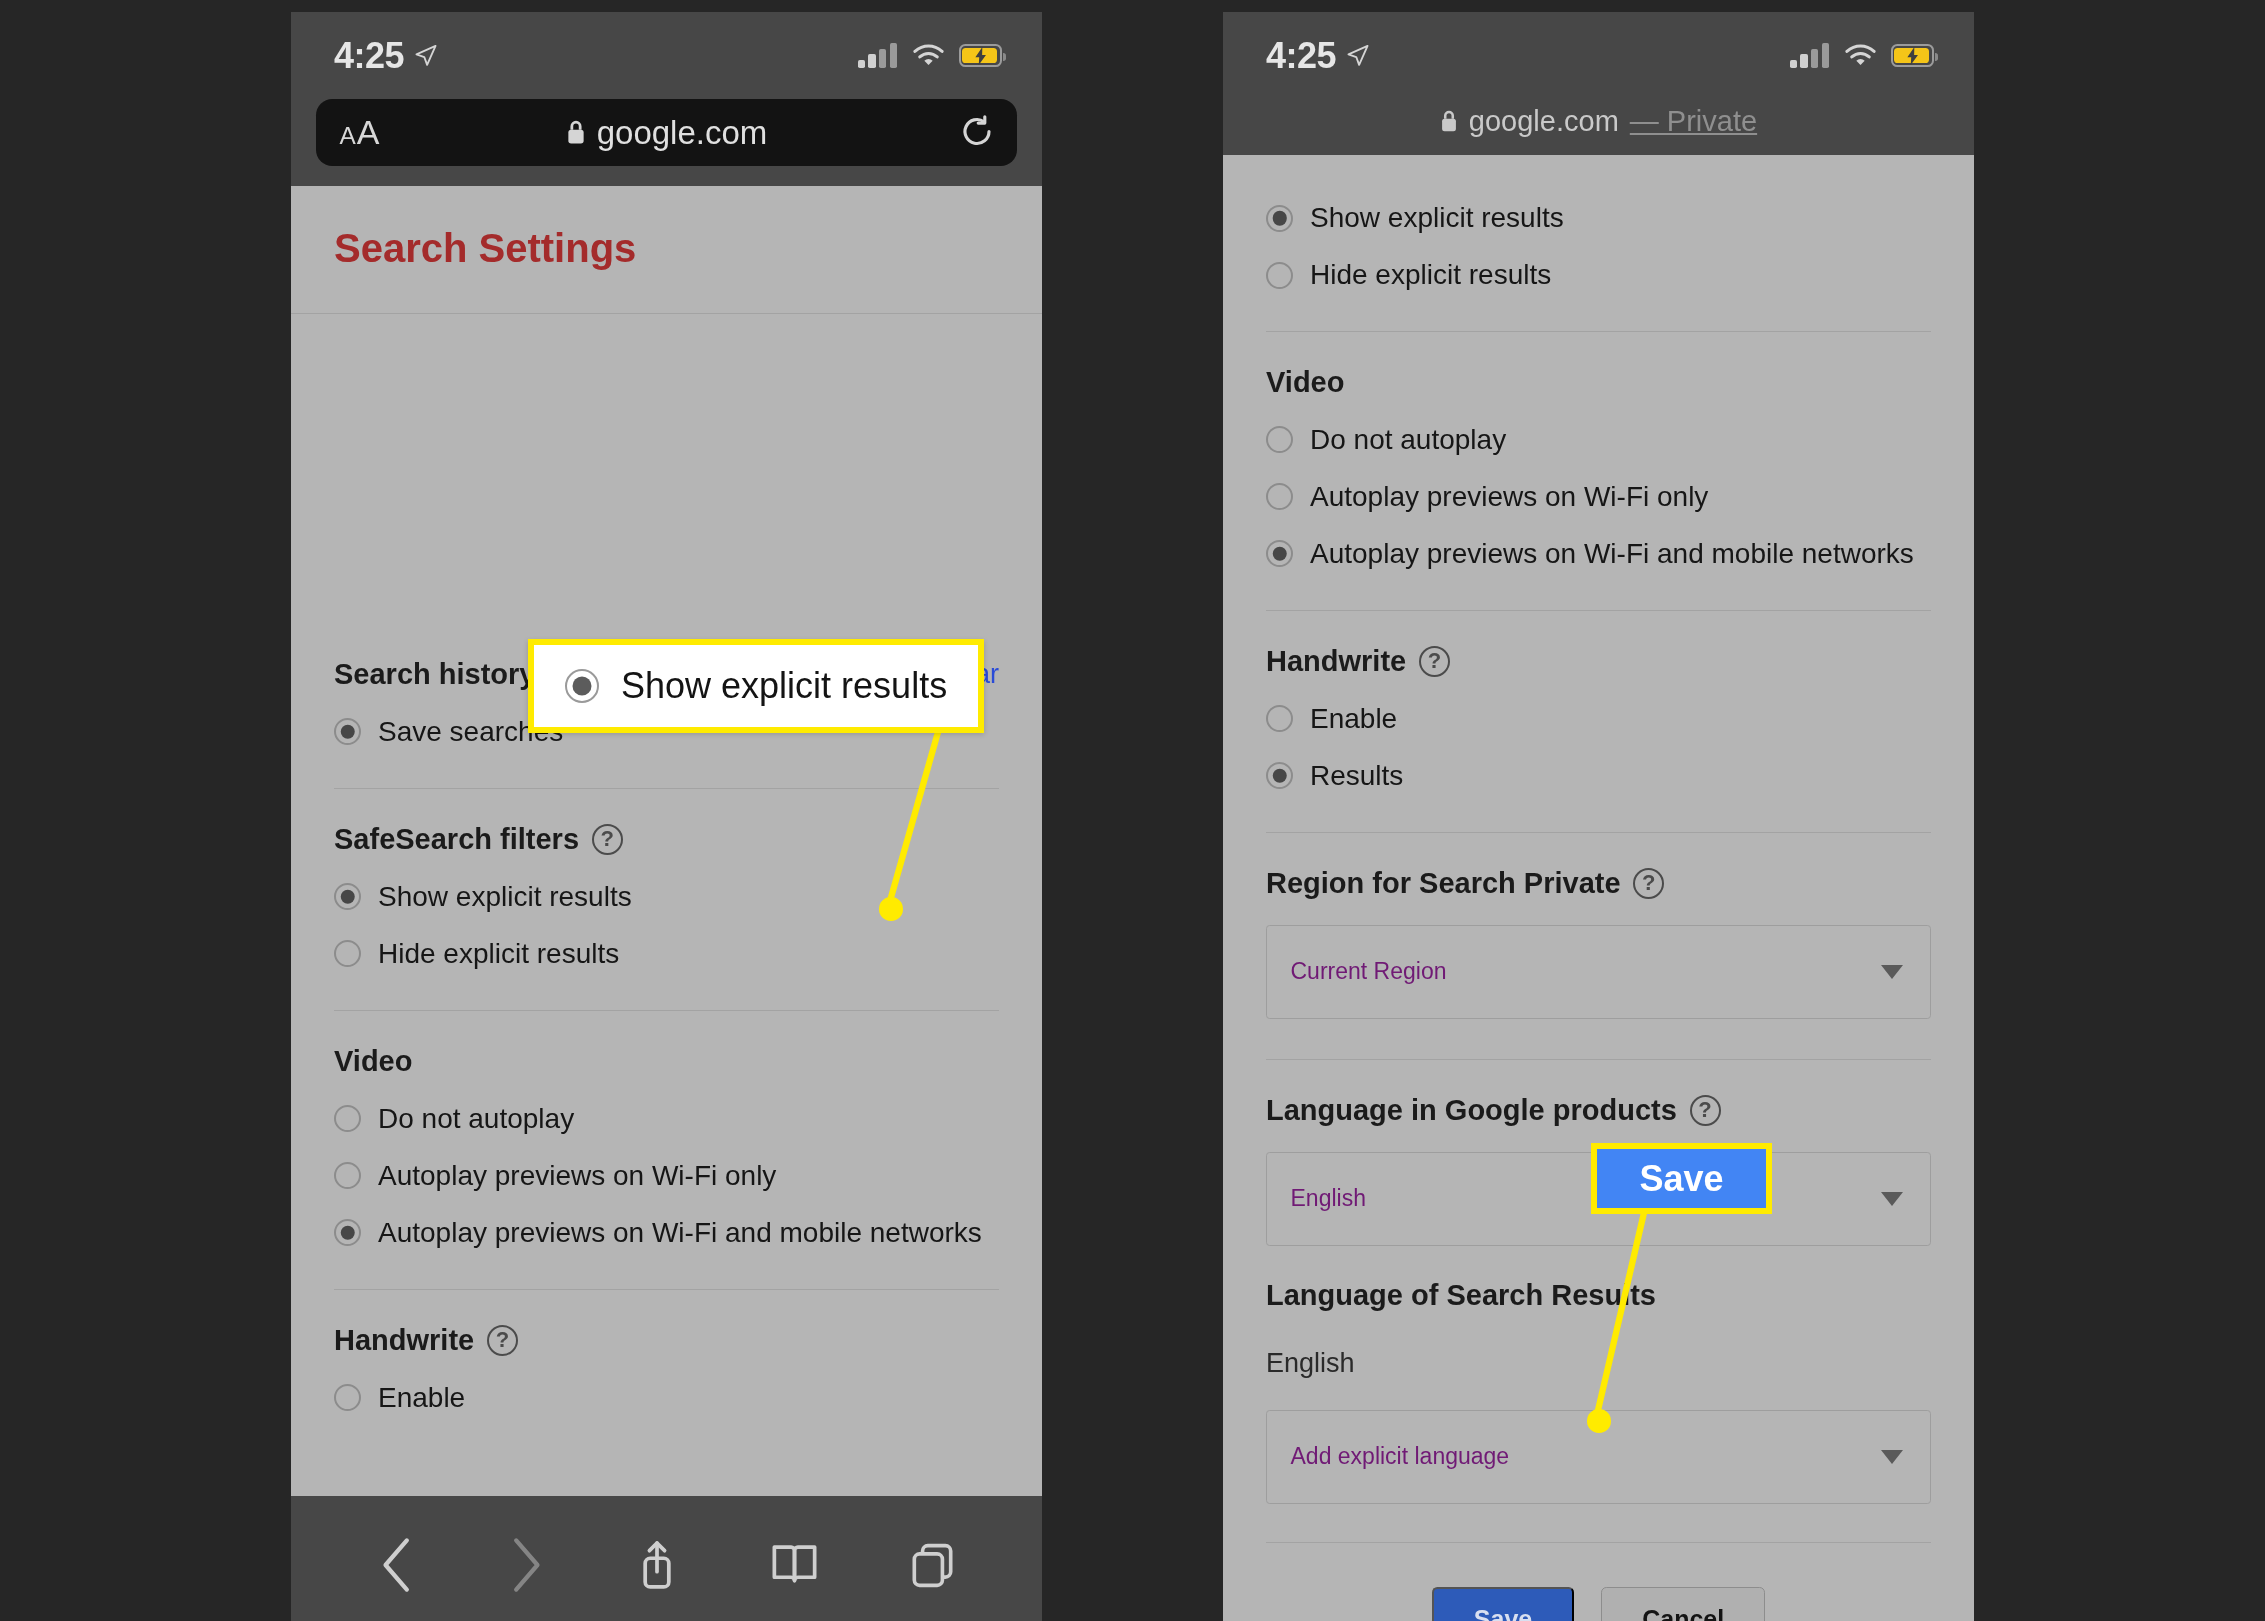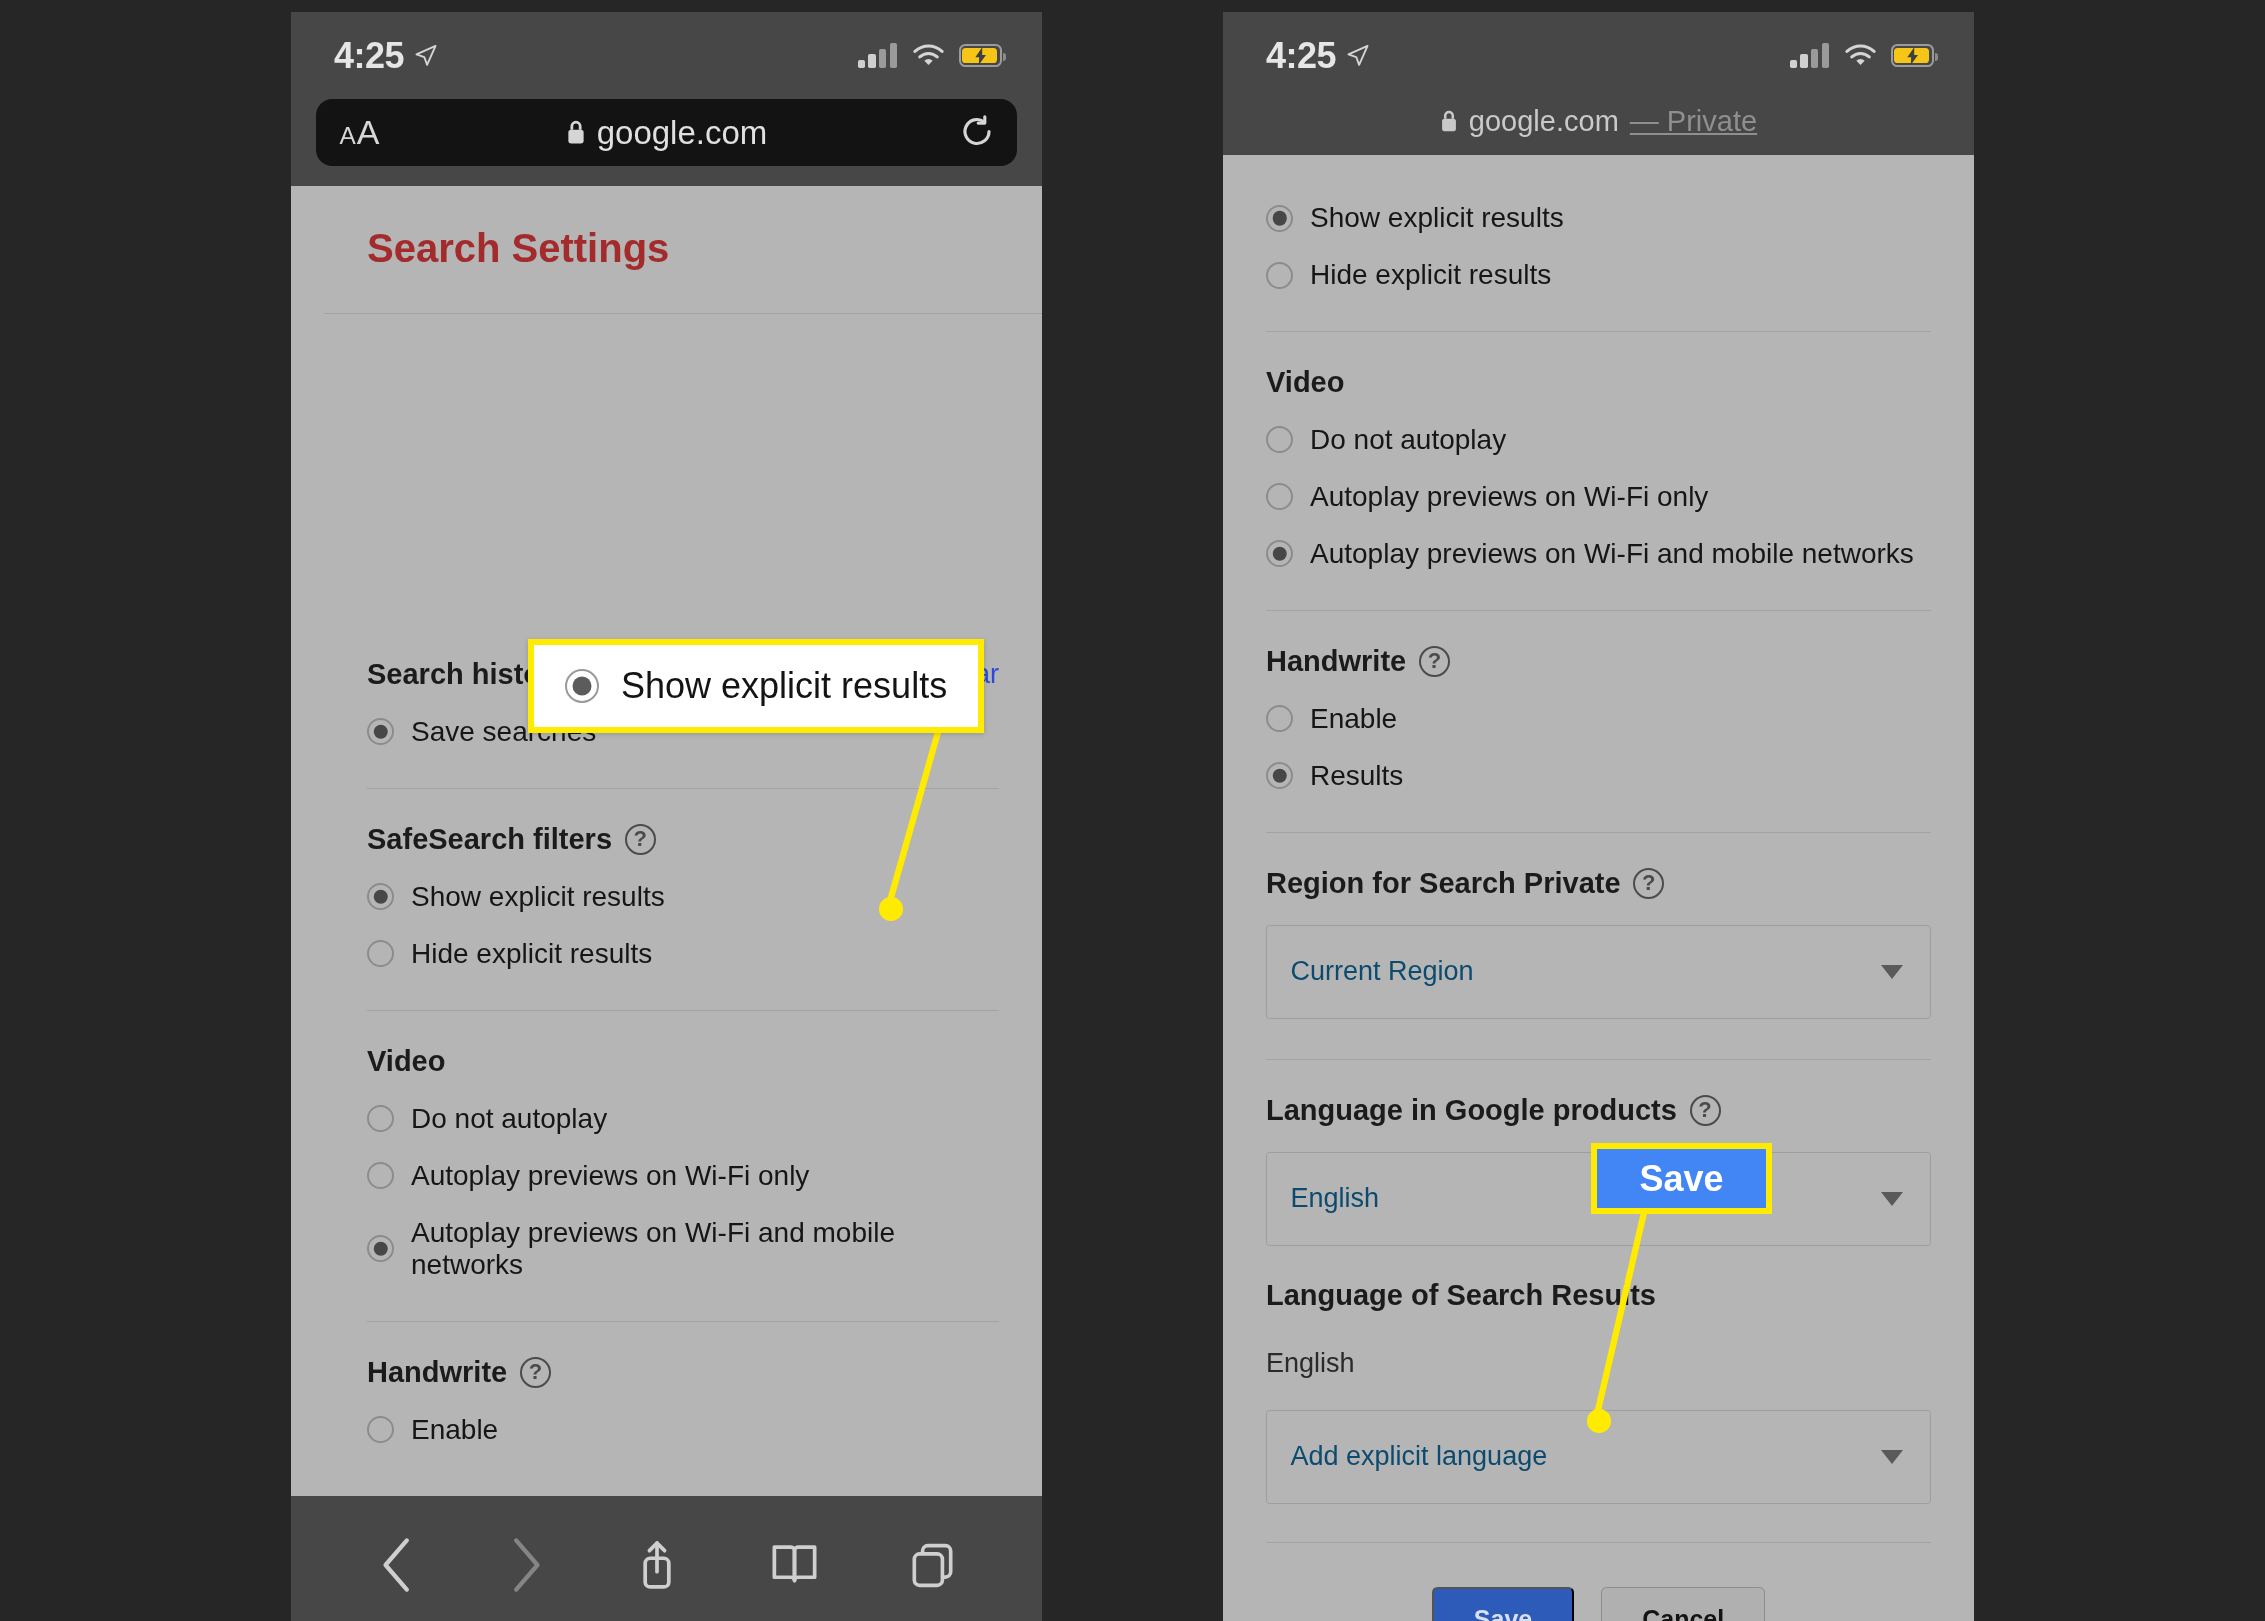--- a/index.html
+++ b/index.html
@@ -56,21 +56,21 @@
 
   
   .titlebar-private {
     height: 56px; display:flex; align-items:center; justify-content:center; gap: 11px;
     color:#c9c9c9; font-size: 29px; padding-bottom: 11px;
   }
   .priv-dim { color:#8f8f8f;text-decoration:underline; }
 
   
   .page { background: #b5b5b5; width: 100%; }
-  .page-left  { height: 1310px; overflow: hidden; position: relative; padding-left: 33px;}
+  .page-left  { height: 1310px; overflow: hidden; position: relative;}
   .page-right { height: 1478px; overflow: hidden; position: relative;}
 
   .pg-title { color:#a42b2b; font-size: 40px; font-weight: 700; padding: 40px 43px 0 43px; }
   .title-rule { margin-top: 42px; height: 0.9px; background: #a3a3a3; }
 
   .sect { padding: 0 43px; }
   .sect-pad-top { padding-top: 34px; }
   .sect h3 { font-size: 29px; font-weight: 700; color: #1b1b1b;
              display:flex; align-items:center; gap: 12.7px; }
   .help {
@@ -90,21 +90,21 @@
            border-radius:50%; background:#474747; }
   .radio-label { font-size: 28px; color:#161616; }
 
   .divider { height:0.9px; background:#a3a3a3; margin: 40px 0 0 0; }
 
   
   .select {
     margin-top: 25px; height: 94px; border: 0.9px solid #9e9e9e; border-radius: 3.6px;
     display:flex; align-items:center; padding: 0 23.5px; position:relative;
   }
-  .select-val { font-size: 27px; color:#0c4a6e; }
+  .select-val { font-size: 23px; color:#701a75; }
   .caret { position:absolute; right: 27px; width:0;height:0;
            border-left: 11.8px solid transparent; border-right: 11.8px solid transparent;
            border-top: 14.5px solid #5a5a5a; }
 
   .plain-val { font-size: 27px; color:#2a2a2a; margin-top: 36px; }
 
   
   .btn-row { display:flex; gap: 27px; justify-content:center; margin-top: 45px; }
   .btn { border-radius: 5.4px; font-size: 25px; font-weight: 700; padding: 0 40px;
          height: 65px; display:flex; align-items:center; justify-content:center; }

